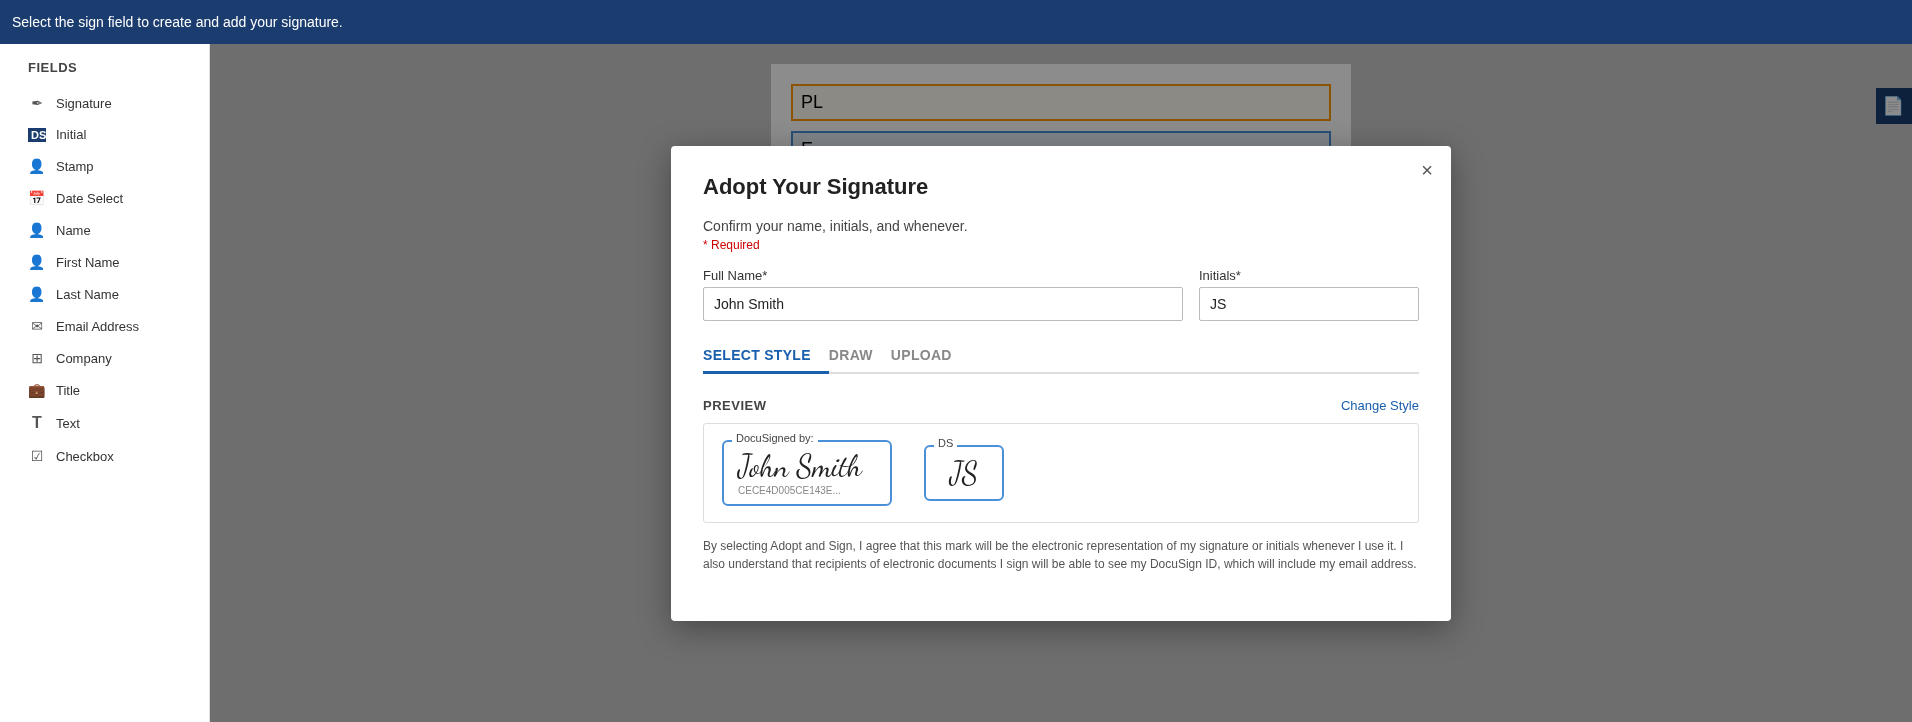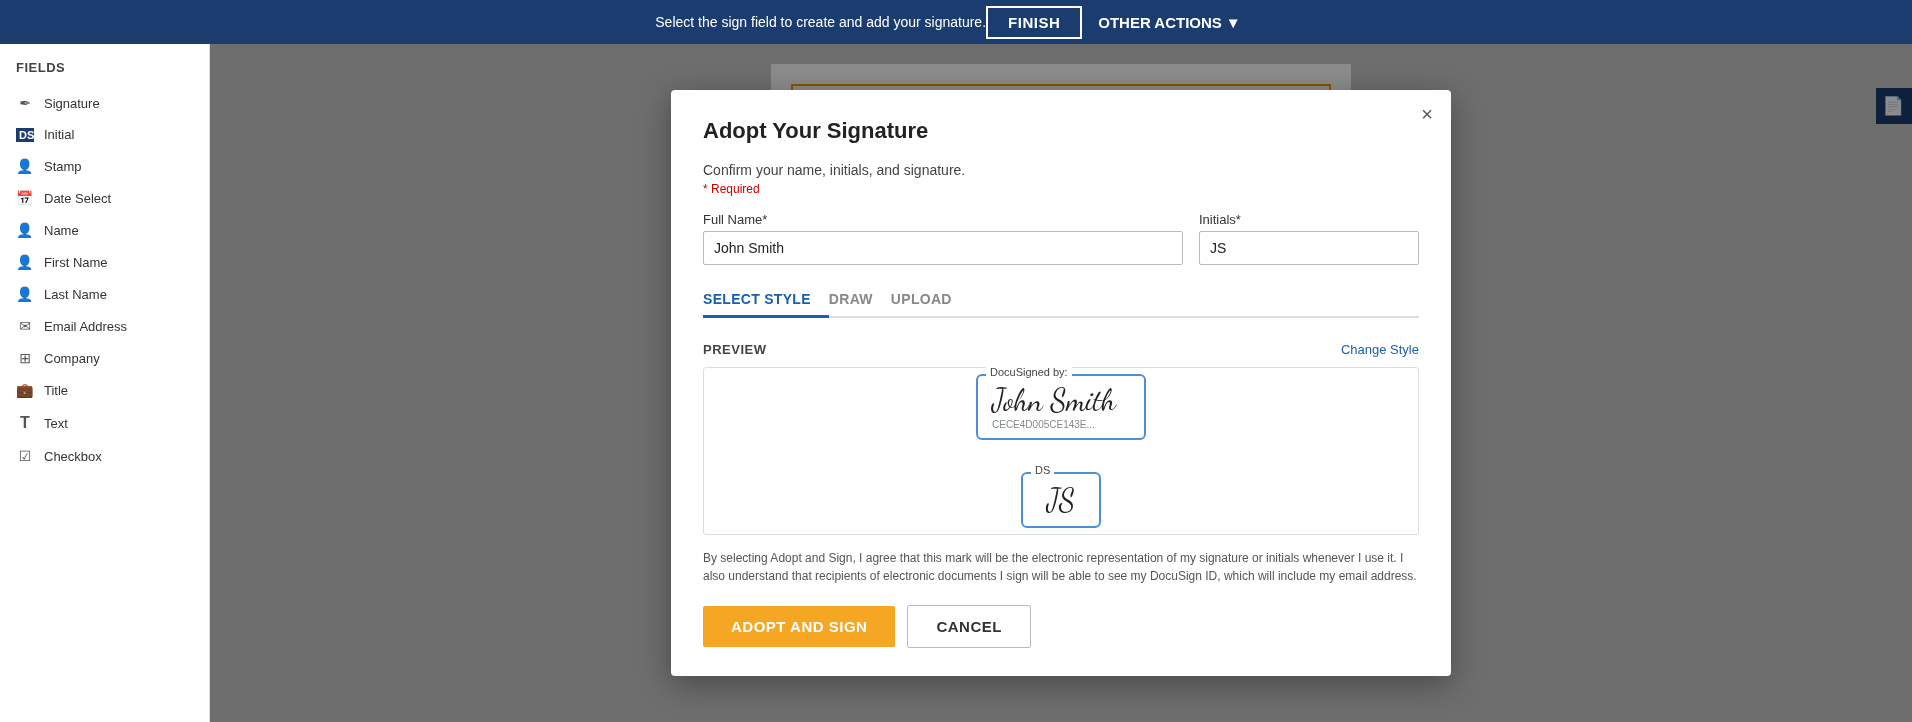--- a/index.html
+++ b/index.html
@@ -11,22 +11,22 @@
       overflow: hidden;
       position: relative;
     }
 
     
     .top-bar {
       background: #1a3c6e;
       height: 44px;
       display: flex;
       align-items: center;
-      justify-content: center;
-      padding: 0 4px;
+      justify-content: flex-start;
+      padding: 0 12px;
       position: relative;
       z-index: 1;
     }
     .top-bar-message {
       color: #fff;
       font-size: 14px;
     }
     .top-bar-actions {
       display: flex;
       align-items: center;
@@ -72,21 +72,21 @@
     .main-layout {
       display: flex;
       height: calc(722px - 44px);
     }
 
     
     .sidebar {
       width: 210px;
       background: #fff;
       border-right: 1px solid #ddd;
-      padding: 16px 0;
+      padding: 16px 12px;
       flex-shrink: 0;
     }
     .sidebar-title {
       font-size: 13px;
       font-weight: bold;
       color: #444;
       padding: 0 16px 12px 16px;
       letter-spacing: 0.5px;
     }
     .sidebar-item {
@@ -262,21 +262,20 @@
     }
     .preview-box {
       border: 1px solid #ddd;
       border-radius: 3px;
       padding: 6px 18px;
       display: flex;
       gap: 32px;
       align-items: center;
       margin-bottom: 14px;
       min-height: 100px;
-      flex-direction: column;
     }
     .sig-block {
       border: 2px solid #4a90d9;
       border-radius: 6px;
       padding: 8px 14px 8px 14px;
       position: relative;
       min-width: 170px;
     }
     .sig-block-label {
       position: absolute;
@@ -354,27 +353,20 @@
       border-radius: 2px;
       cursor: pointer;
       letter-spacing: 0.5px;
     }
   </style>
 </head>
 <body>
 
 <div class="top-bar">
   <span class="top-bar-message">Select the sign field to create and add your signature.</span>
-  <div class="top-bar-actions">
-    <button class="finish-btn">FINISH</button>
-    <button class="other-actions-btn">
-      <span>OTHER ACTIONS</span>
-      <span>▼</span>
-    </button>
-  </div>
 </div>
 
 <div class="main-layout">
 
   <div class="sidebar">
     <div class="sidebar-title">FIELDS</div>
 
     <div class="sidebar-item">
       <span class="sidebar-icon">✒</span>
       <span>Signature</span>
@@ -434,21 +426,21 @@
       <div class="doc-stamp">CONFIDENTIAL</div>
     </div>
 
     <div class="document-icon">📄</div>
 
     <div class="modal-overlay">
       <div class="modal">
         <button class="modal-close">×</button>
 
         <div class="modal-title">Adopt Your Signature</div>
-        <div class="modal-subtitle">Confirm your name, initials, and signature.</div>
+        <div class="modal-subtitle">Confirm your name, initials, and whenever.</div>
         <div class="modal-required">
           <span>* Required</span>
         </div>
 
         <div class="modal-fields-row">
           <div class="modal-field-group">
             <label class="modal-label">
               <span>Full Name*</span>
             </label>
             <input class="modal-input" type="text" value="John Smith" style="">
@@ -485,20 +477,16 @@
             <div class="sig-hash">CECE4D005CE143E...</div>
           </div>
           <div class="initials-block">
             <span class="initials-block-label">DS</span>
             <span class="initials-text">JS</span>
           </div>
         </div>
 
         <div class="modal-agreement">By selecting Adopt and Sign, I agree that this mark will be the electronic representation of my signature or initials whenever I use it. I also understand that recipients of electronic documents I sign will be able to see my DocuSign ID, which will include my email address.</div>
 
-        <div class="modal-actions">
-          <button class="adopt-btn">ADOPT AND SIGN</button>
-          <button class="cancel-btn">CANCEL</button>
-        </div>
       </div>
     </div>
   </div>
 </div>
 
 </body></html>

